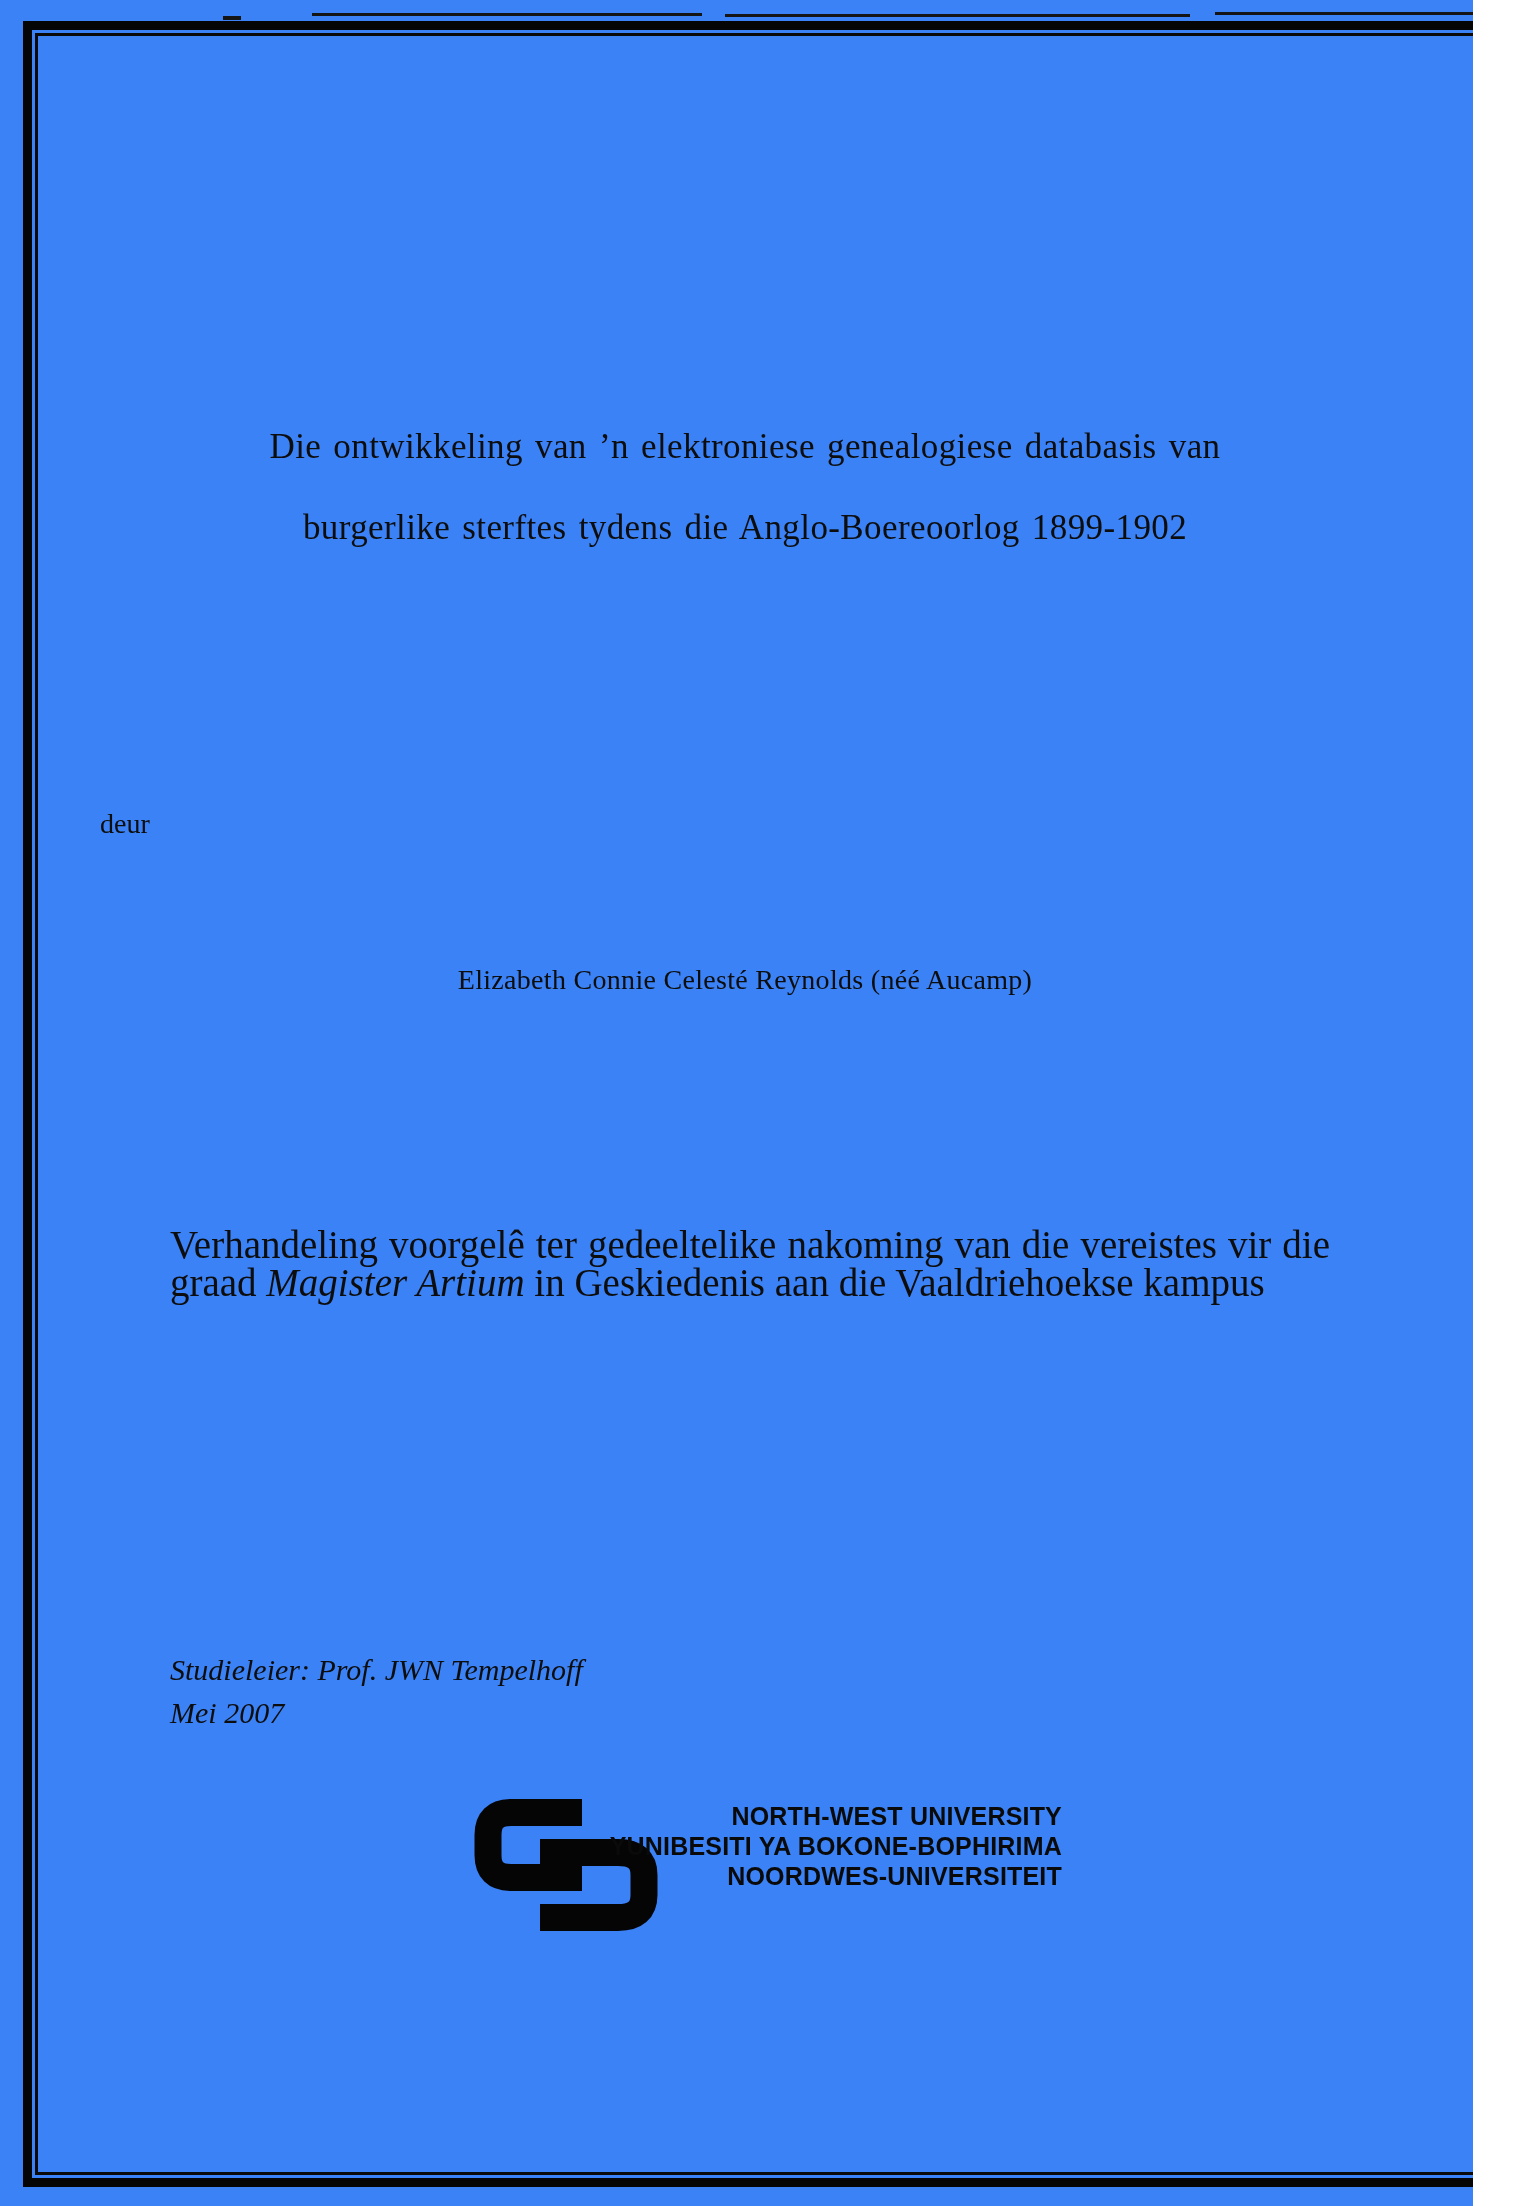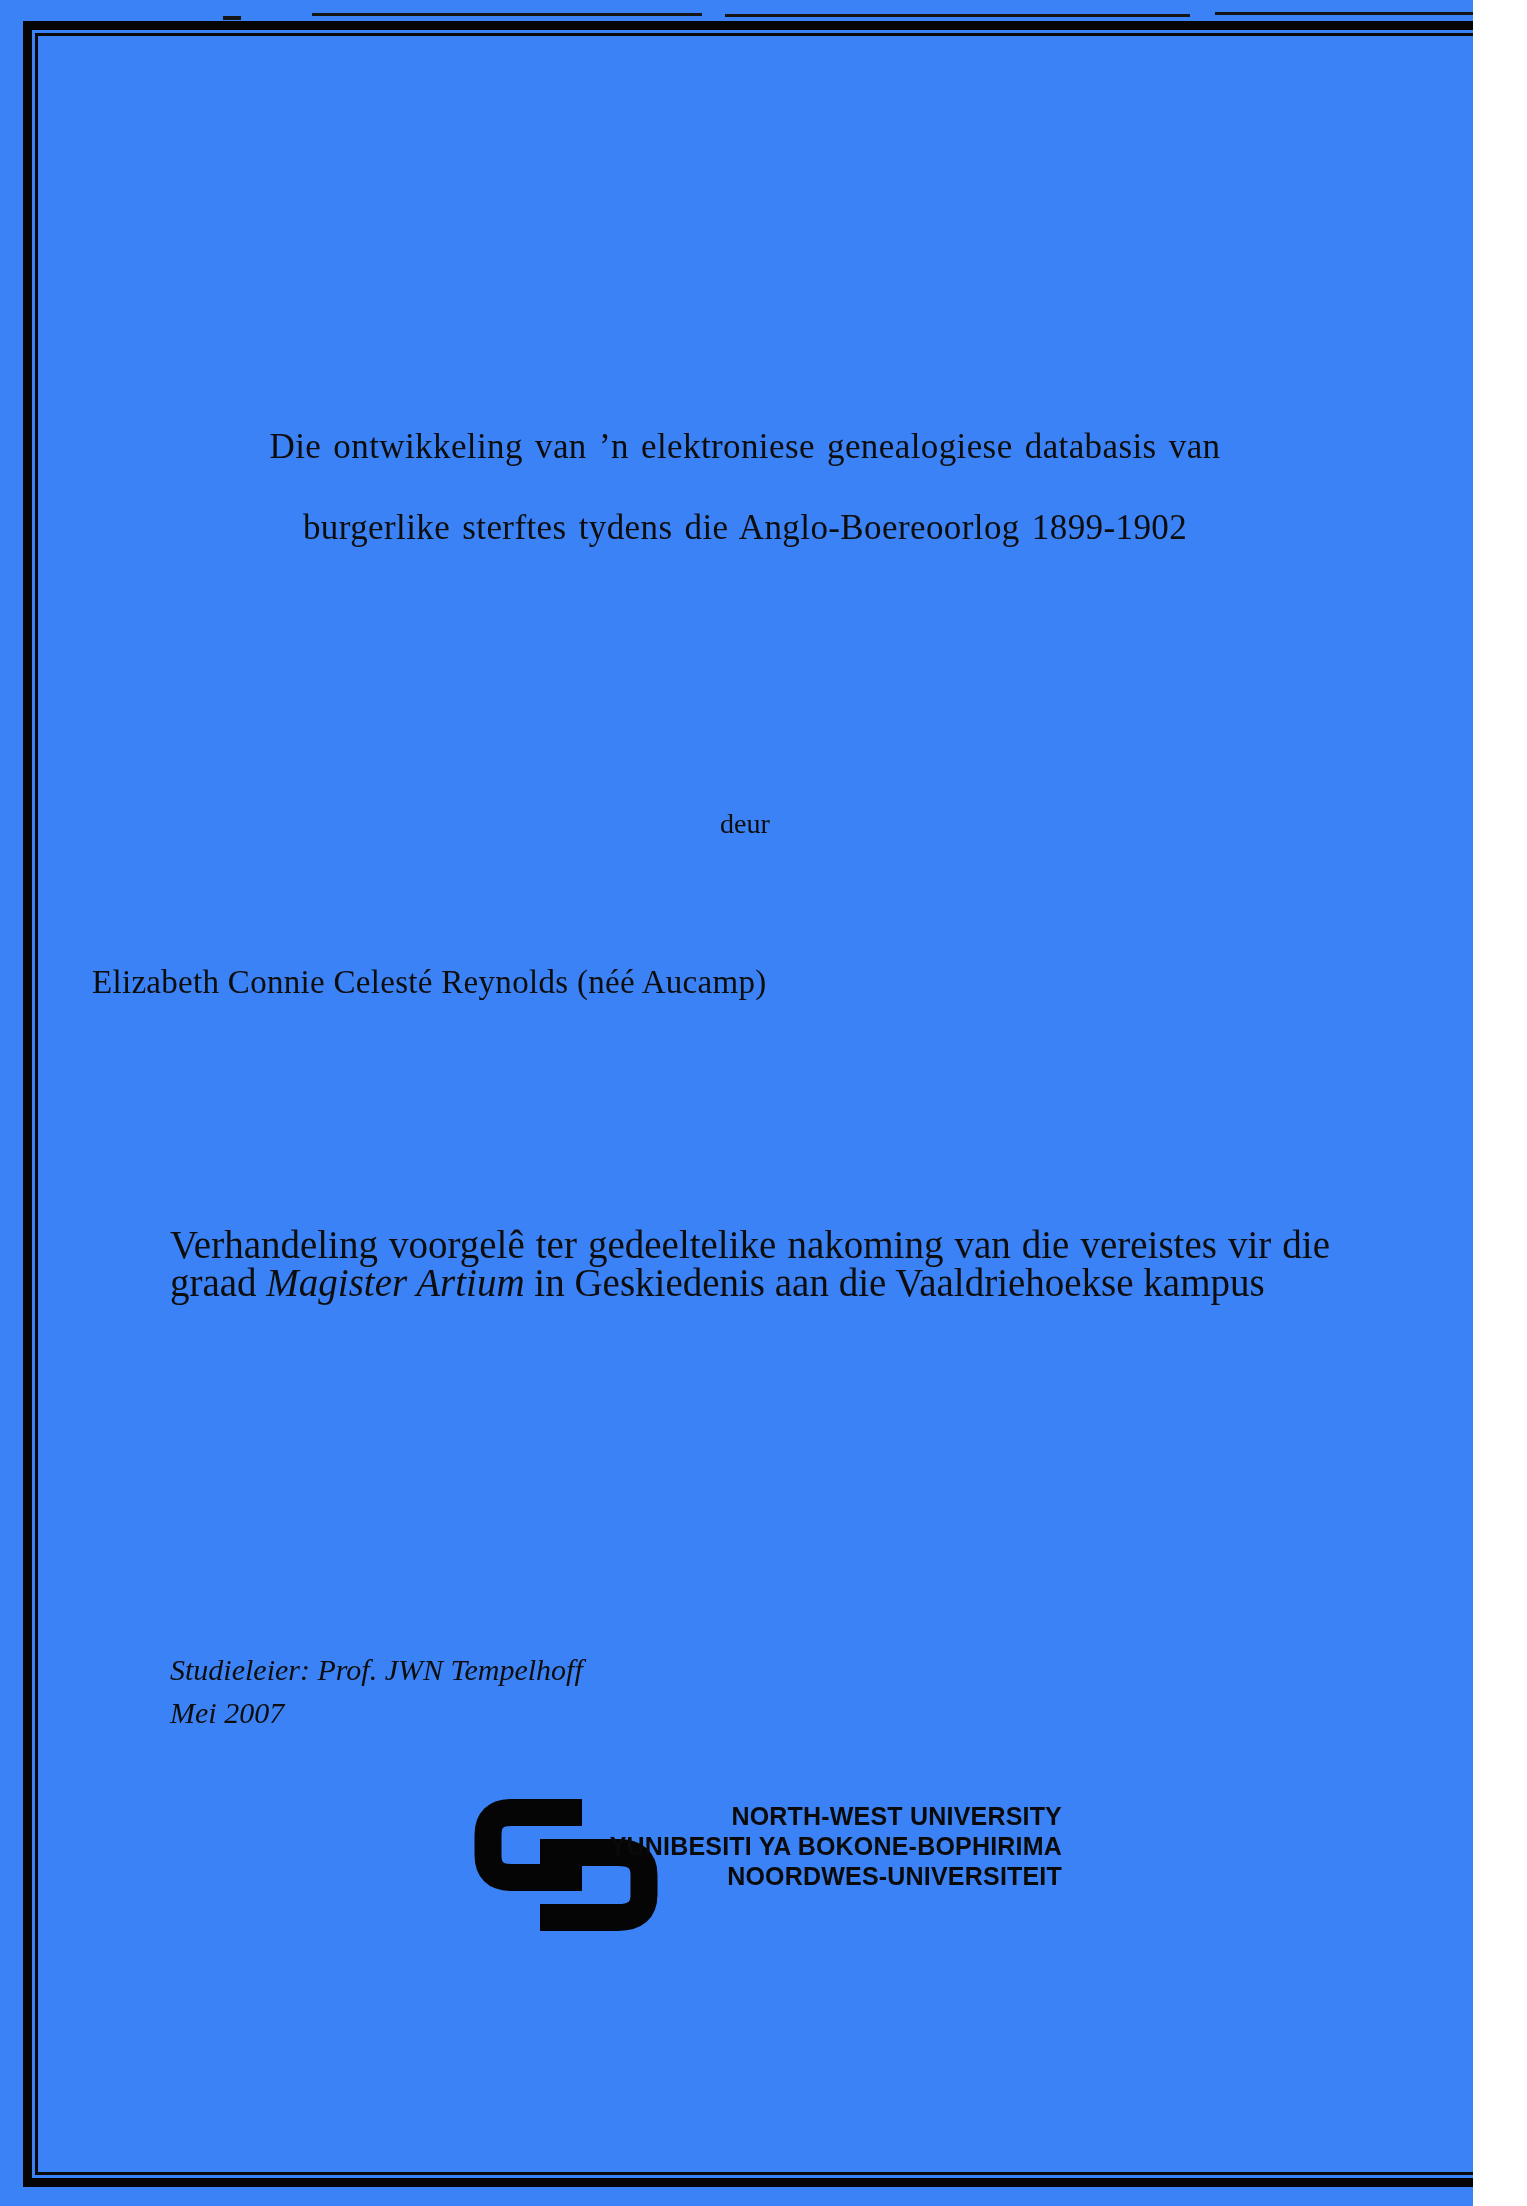--- a/index.html
+++ b/index.html
@@ -32,25 +32,25 @@
     border: 3px solid #0a0a0a; box-sizing: border-box;
   }
 
   .title {
     position: absolute; left: 100px; top: 406px; width: 1290px;
     text-align: center; font-size: 35px; line-height: 81px;
     letter-spacing: 0.4px; word-spacing: 3px;
   }
   .byline {
     position: absolute; left: 100px; top: 808px; width: 1290px;
-    text-align: center; font-size: 28px;
+    font-size: 28px;
   }
   .author {
-    position: absolute; left: 92px; top: 964px; width: 1290px;
-    text-align: left; font-size: 33px; letter-spacing: 0.3px;
+    position: absolute; left: 100px; top: 964px; width: 1290px;
+    text-align: center; font-size: 28px; letter-spacing: 0.3px;
   }
 
   .statement {
     position: absolute; left: 170px; top: 1226px; width: 1160px;
     font-size: 39px; line-height: 38px;
   }
   .line-justify { text-align: justify; text-align-last: justify; }
   .it { font-style: italic; }
 
   .supervisor {

